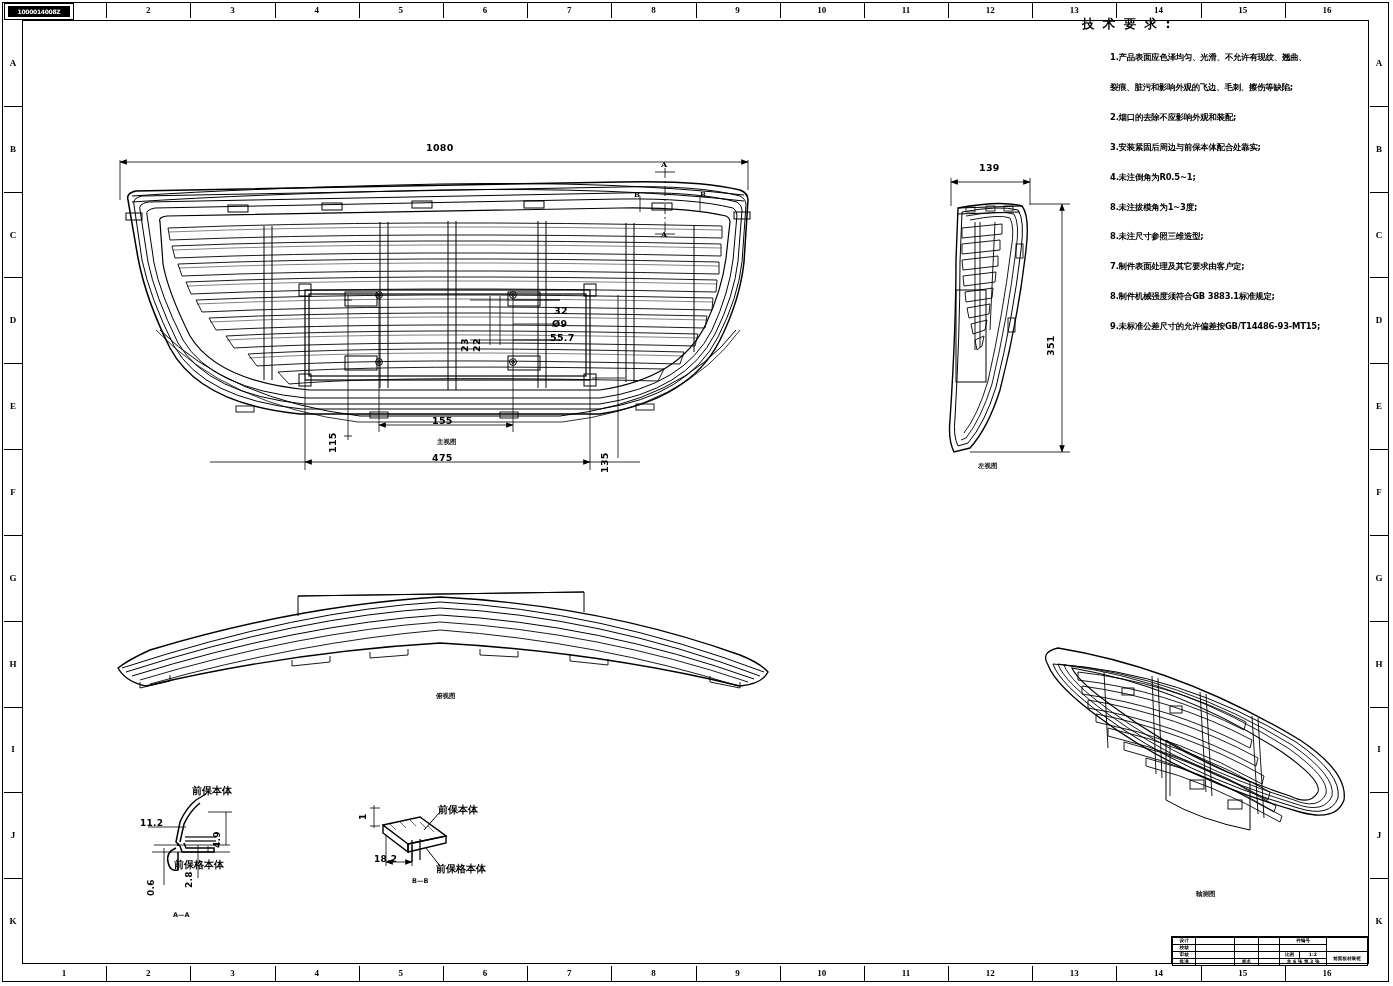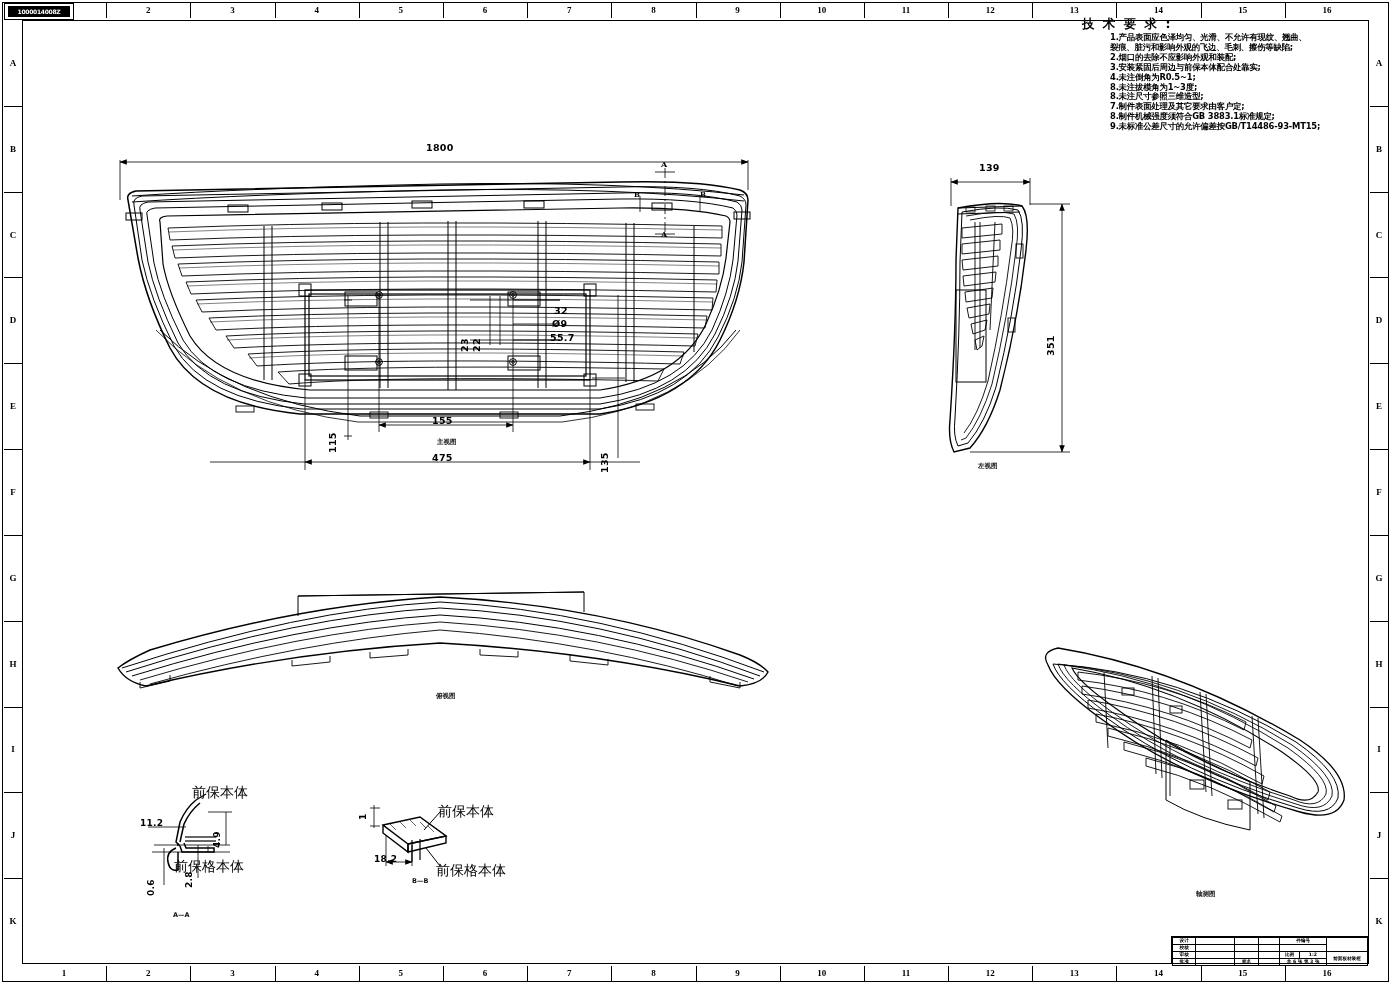--- a/index.html
+++ b/index.html
@@ -16,39 +16,39 @@
   .zonelbl{position:absolute;font-size:9px;font-weight:bold;
       font-family:"Liberation Serif",serif;text-align:center;line-height:12px;}
   .ztick{position:absolute;background:#000;}
 
   
   .tech-title{position:absolute;left:1082px;top:16px;font-size:12.5px;
       font-weight:bold;letter-spacing:2px;font-family:"DejaVu Sans",sans-serif;}
   .tech-list{position:absolute;left:1110px;top:33px;width:278px;
       font-size:8.4px;font-weight:bold;line-height:9.9px;
       font-family:"DejaVu Sans",sans-serif;letter-spacing:-0.2px;}
-  .tech-list div{white-space:nowrap;}
+  .tech-list div{white-space:nowrap;margin-top:20px;}
 
   .partno{position:absolute;left:8px;top:6px;width:62px;height:11px;
       background:#000;color:#fff;font-size:6px;font-weight:bold;
       text-align:center;line-height:11px;letter-spacing:-0.3px;
       font-family:"DejaVu Sans",sans-serif;overflow:hidden;}
   .partno-box{position:absolute;left:4px;top:3px;width:70px;height:17px;
       border:1px solid #000;box-sizing:border-box;}
 
   
   .dim{position:absolute;font-size:9.5px;font-weight:bold;
       font-family:"DejaVu Sans",sans-serif;letter-spacing:0.3px;
       white-space:nowrap;}
   .dim.v{transform:rotate(-90deg);transform-origin:left bottom;}
   .sec{position:absolute;font-size:8px;font-weight:bold;
       font-family:"DejaVu Serif",serif;}
   .vlabel{position:absolute;font-size:6.5px;font-weight:bold;
       font-family:"DejaVu Sans",sans-serif;color:#111;white-space:nowrap;}
-  .cnlbl{position:absolute;font-size:14px;font-weight:normal;
+  .cnlbl{position:absolute;font-size:10px;font-weight:bold;
       font-family:"DejaVu Sans",sans-serif;white-space:nowrap;}
 
   
   .tb{position:absolute;left:1171px;top:936px;width:198px;height:28px;
       border:1px solid #000;box-sizing:border-box;}
   .tb table{border-collapse:collapse;width:100%;height:100%;
       font-size:4.6px;font-family:"DejaVu Sans",sans-serif;font-weight:bold;}
   .tb td{border:.6px solid #000;text-align:center;padding:0;line-height:6px;
       overflow:hidden;}
   svg{display:block;}
@@ -506,21 +506,21 @@
 
       <g stroke-width="0.9">
         <rect x="1190" y="780" width="14" height="9"></rect>
         <rect x="1228" y="800" width="14" height="9"></rect>
         <rect x="1122" y="688" width="12" height="7"></rect>
         <rect x="1170" y="706" width="12" height="7"></rect>
       </g>
     </g>
   </svg>
 
-  <div class="dim" style="left:426px;top:142px;">1800</div>
+  <div class="dim" style="left:426px;top:142px;">1080</div>
   <div class="dim" style="left:432px;top:452px;">475</div>
   <div class="dim" style="left:432px;top:415px;">155</div>
   <div class="dim v" style="left:338px;top:442px;">115</div>
   <div class="dim v" style="left:610px;top:462px;">135</div>
   <div class="dim" style="left:554px;top:305px;">32</div>
   <div class="dim" style="left:552px;top:318px;">Ø9</div>
   <div class="dim" style="left:550px;top:332px;text-align:right;">55.7</div>
   <div class="dim v" style="left:470px;top:341px;">23</div>
   <div class="dim v" style="left:482px;top:341px;">22</div>
 

